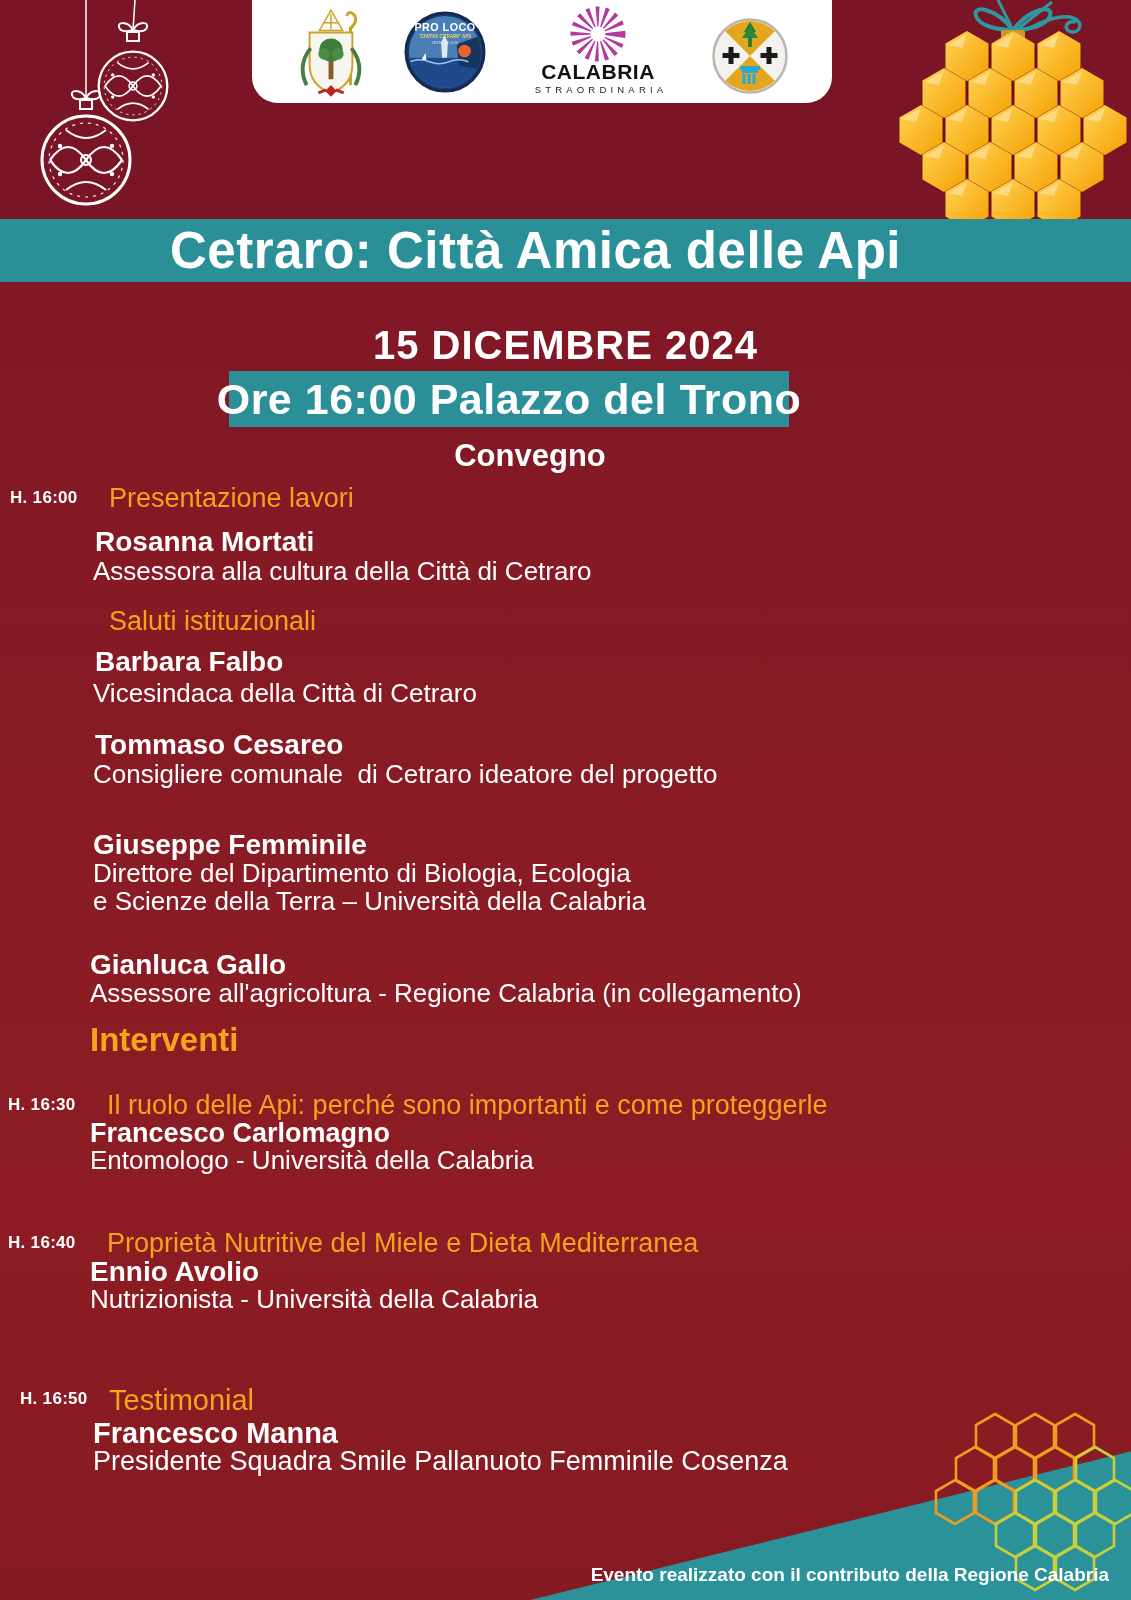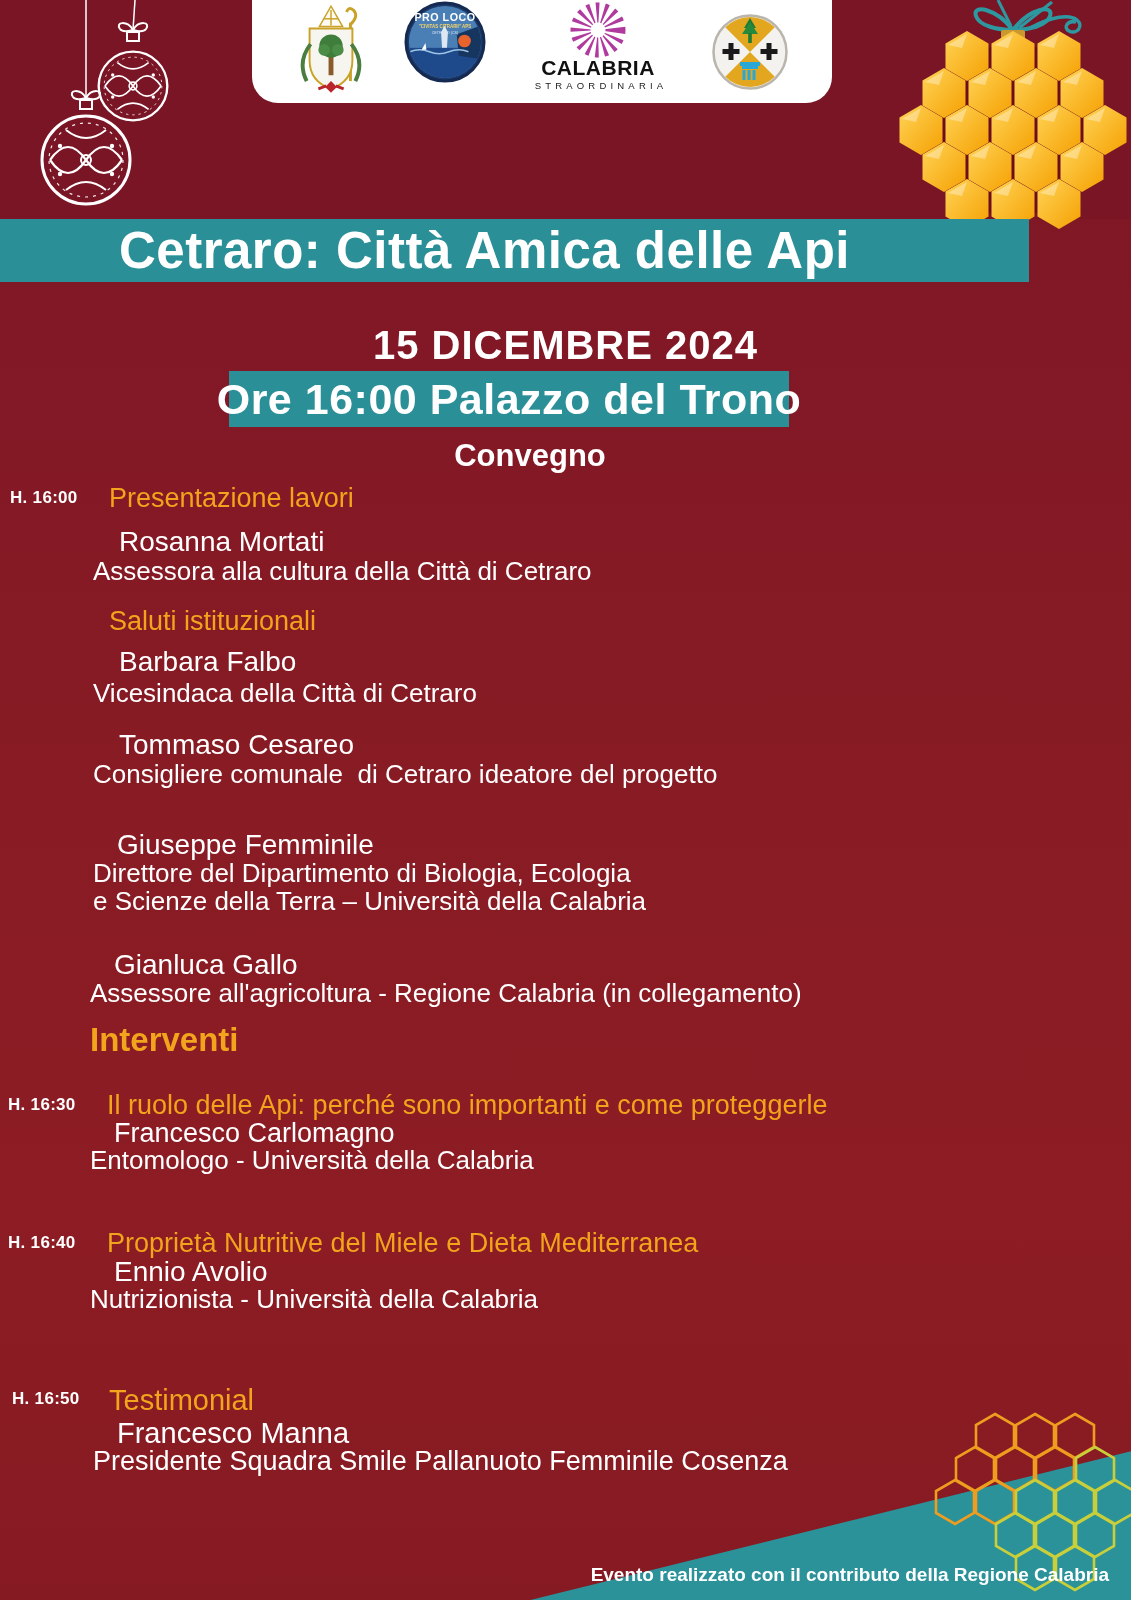--- a/index.html
+++ b/index.html
@@ -6,35 +6,35 @@
   .poster{
     position:relative;width:1131px;height:1600px;overflow:hidden;
     font-family:"Liberation Sans",sans-serif;
     background:linear-gradient(180deg,#7c1623 0%,#821826 22%,#871b24 45%,#8d1c24 75%,#861a22 100%);
   }
   .abs{position:absolute;}
   .line{position:absolute;white-space:pre;color:#fff;line-height:1.1;}
   
   .top-header{left:0;top:0;width:1131px;height:219px;background:#7a1526;}
   .logo-bar{left:252px;top:0;width:580px;height:103px;background:#ffffff;
-    border-radius:0 0 26px 26px;display:flex;align-items:flex-start;justify-content:space-evenly;padding:0 6px;box-sizing:border-box;}
-  
-  .title-band{left:0;top:219px;width:1029px;height:63px;background:#2b8f97;
+    border-radius:0 0 26px 26px;display:flex;align-items:center;justify-content:space-evenly;padding:0 6px;box-sizing:border-box;}
+  
+  .title-band{left:0;top:219px;width:1131px;height:63px;background:#2b8f97;
     display:flex;align-items:center;justify-content:center;}
   .title-band .t{color:#fff;font-size:51px;font-weight:800;letter-spacing:.5px;margin-right:60px;white-space:nowrap;}
   .date-line{left:0;top:297px;width:1131px;text-align:center;color:#fff;font-size:40px;font-weight:800;letter-spacing:1px;margin-top:26px;}
   .venue-box{left:229px;top:371px;width:560px;height:56px;background:#2b8f97;
     display:flex;align-items:center;justify-content:center;}
   .venue-box .t{color:#fff;font-size:43px;font-weight:800;white-space:nowrap;letter-spacing:.5px;}
   .convegno{left:0;top:438px;width:1040px;text-align:center;color:#fff;font-size:31px;font-weight:800;margin-left:10px;}
   
   .time{font-size:17px;font-weight:600;letter-spacing:.3px;}
   .yellow{color:#f2a41c;font-weight:500;font-size:27px;margin-left:17px;}
   .yellow-big{color:#f2a41c;font-weight:600;font-size:33px;}
-  .name{font-weight:400;font-size:28px;margin-left:24px;}
+  .name{font-weight:700;font-size:28px;}
   .role{font-weight:400;font-size:26px;}
   .note{font-weight:700;font-size:23px;letter-spacing:.4px;text-decoration:underline;text-underline-offset:5px;text-decoration-thickness:2px;}
   
   .teal-wedge{left:0;top:0;width:1131px;height:1600px;background:#2b929a;
     clip-path:polygon(46.9% 100%,100% 90.7%,100% 100%);}
   .footer-credit{right:22px;top:1564px;color:#fff;font-size:19px;font-weight:700;white-space:nowrap;}
   svg{display:block;}
 </style>
 </head>
 <body>
@@ -226,21 +226,21 @@
   <div class="abs line time" style="left:8px;top:1096px">H. 16:30</div>
   <div class="abs line name" style="left:90px;top:1119px;font-size:27px">Francesco Carlomagno</div>
   <div class="abs line yellow" style="left:90px;top:1091px">Il ruolo delle Api: perché sono importanti e come proteggerle</div>
   <div class="abs line role" style="left:90px;top:1146px">Entomologo - Università della Calabria</div>
 
   <div class="abs line time" style="left:8px;top:1234px">H. 16:40</div>
   <div class="abs line yellow" style="left:90px;top:1229px">Proprietà Nutritive del Miele e Dieta Mediterranea</div>
   <div class="abs line name" style="left:90px;top:1257px">Ennio Avolio</div>
   <div class="abs line role" style="left:90px;top:1285px">Nutrizionista - Università della Calabria</div>
 
-  <div class="abs line time" style="left:12px;top:1390px">H. 16:50</div>
+  <div class="abs line time" style="left:20px;top:1390px">H. 16:50</div>
   <div class="abs line yellow" style="left:92px;top:1385px;font-size:29px">Testimonial</div>
   <div class="abs line name" style="left:93px;top:1418px;font-size:29px">Francesco Manna</div>
   <div class="abs line role" style="left:93px;top:1447px;font-size:27px">Presidente Squadra Smile Pallanuoto Femminile Cosenza</div>
 
 
   <div class="abs teal-wedge"></div>
 
   <svg class="abs" style="left:920px;top:1412px" width="216" height="180" viewBox="0 0 216 180">
     <defs>
       <polygon id="hexO" points="0,-22 19,-11 19,11 0,22 -19,11 -19,-11" fill="none" stroke-width="2.6"></polygon>

